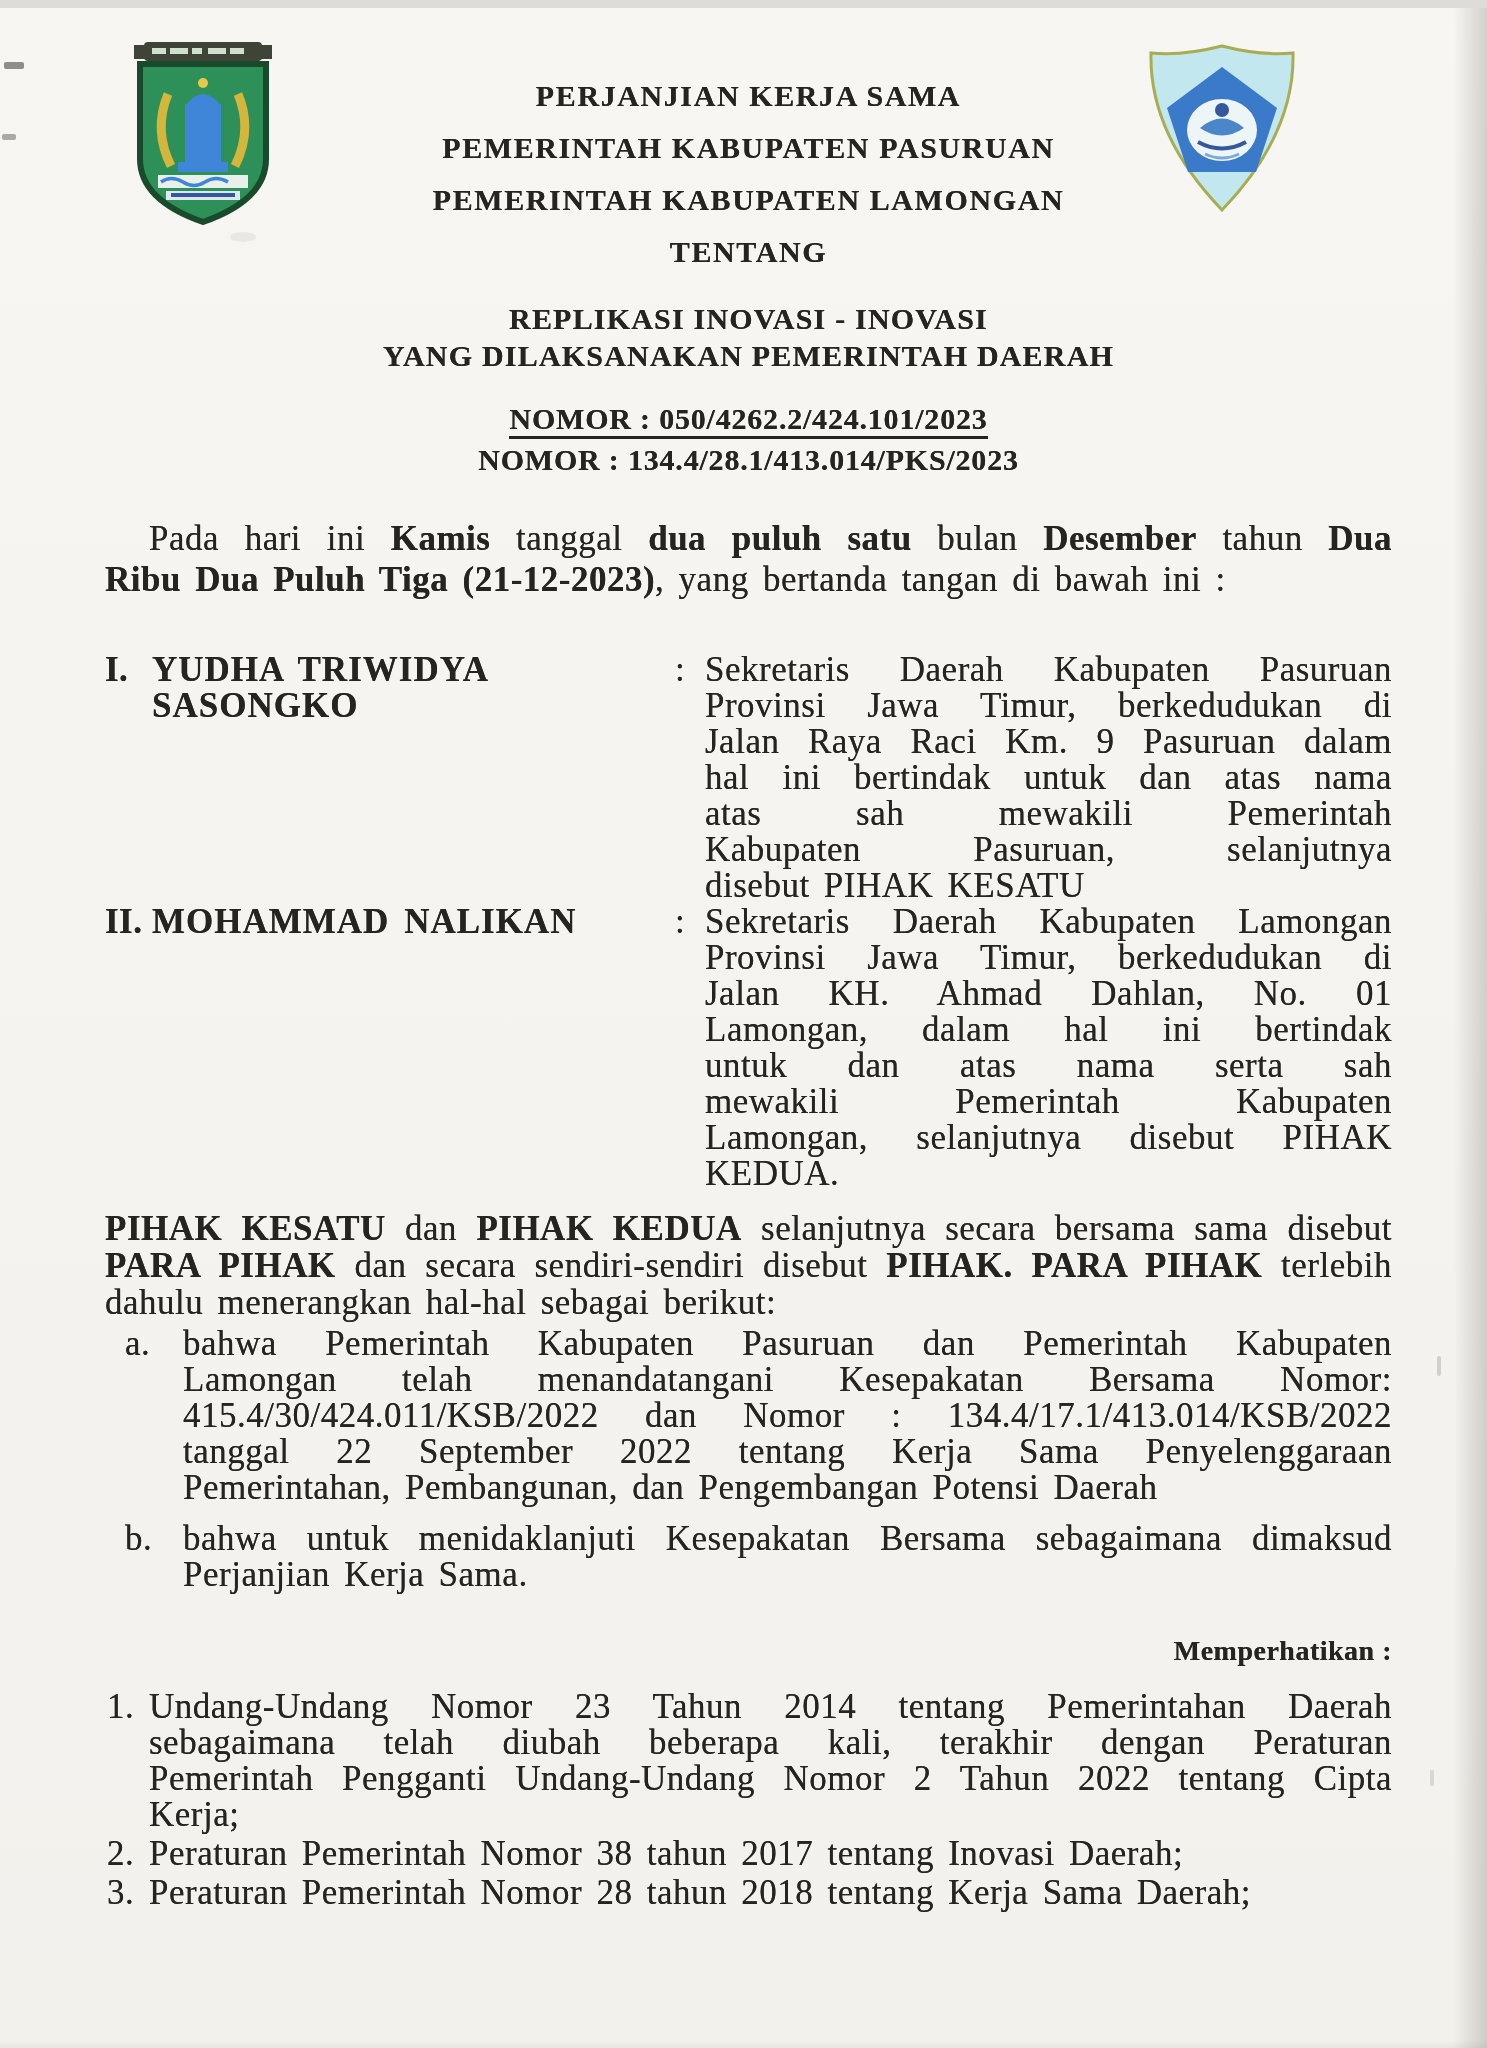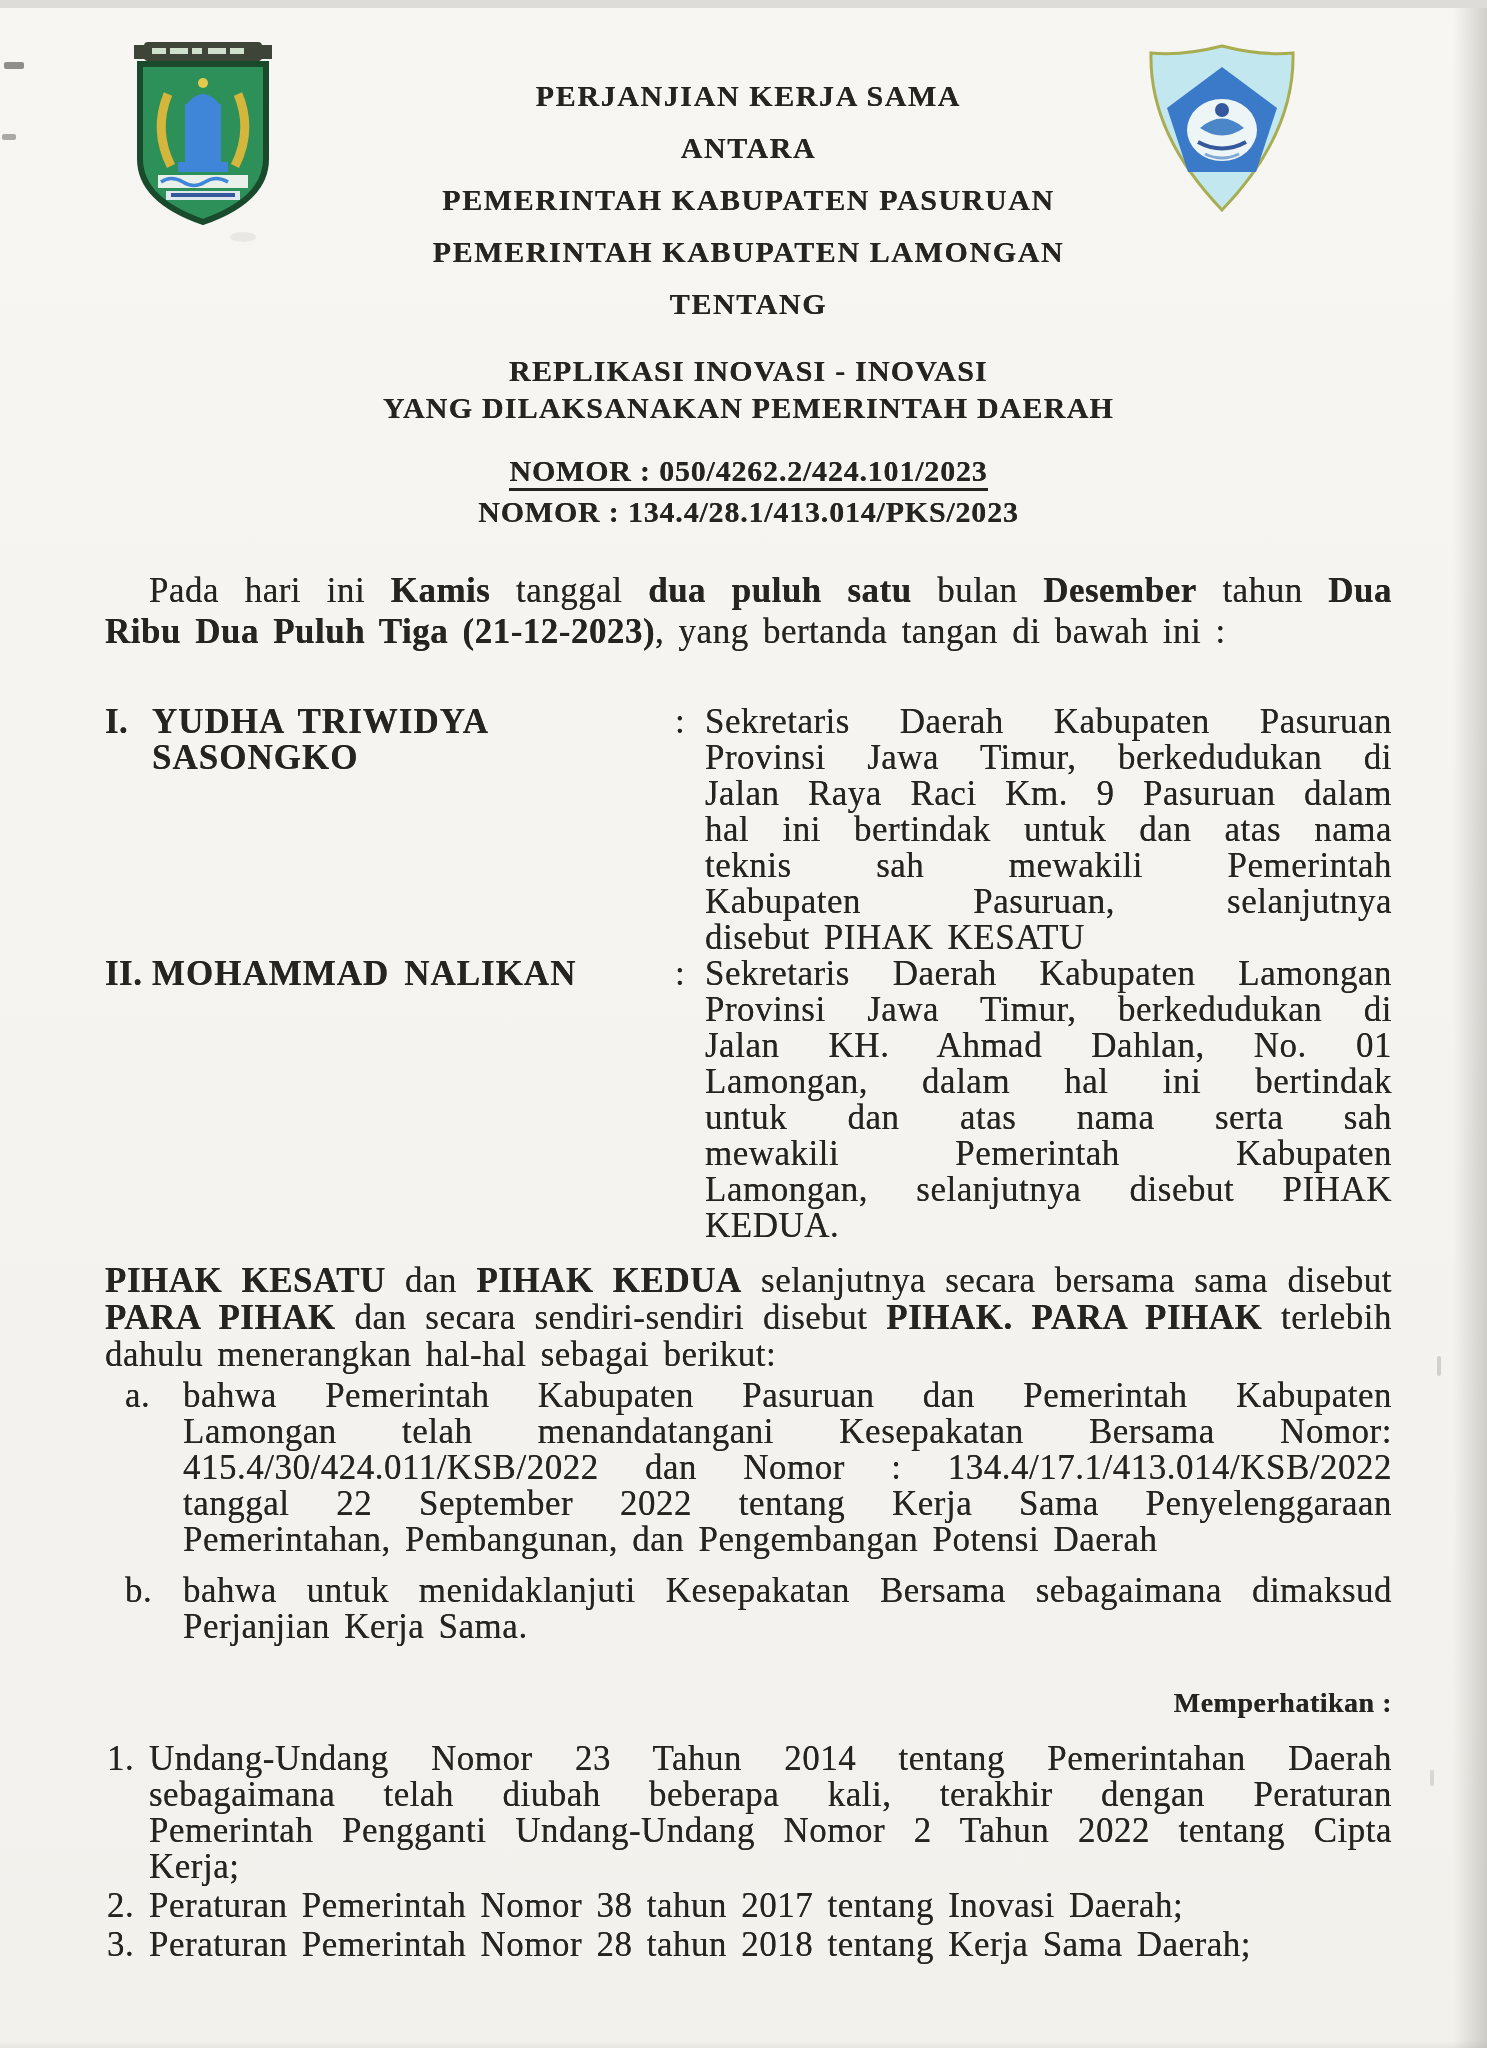--- a/index.html
+++ b/index.html
@@ -112,21 +112,20 @@
       <path d="M59,86 q22,-19 44,0 q-22,15 -44,0 z" fill="#4a86c8"></path>
       <path d="M57,100 q24,13 48,0" stroke="#35589c" stroke-width="4" fill="none"></path>
       <path d="M64,112 q17,8 34,0" stroke="#7fa8d4" stroke-width="3" fill="none"></path>
     </svg>
   </div>
 
   <div class="content">
 
     <div class="title-block">
       <div class="t-line">PERJANJIAN KERJA SAMA</div>
-      <div class="t-line">ANTARA</div>
       <div class="t-line">PEMERINTAH KABUPATEN PASURUAN</div>
       <div class="t-line">PEMERINTAH KABUPATEN LAMONGAN</div>
       <div class="t-line">TENTANG</div>
       <div class="subject-block">
         <div class="s-line">REPLIKASI INOVASI - INOVASI</div>
         <div class="s-line">YANG DILAKSANAKAN PEMERINTAH DAERAH</div>
       </div>
       <div class="nomor-block">
         <div class="n-line underlined"><span>NOMOR : 050/4262.2/424.101/2023</span></div>
         <div class="n-line">NOMOR : 134.4/28.1/413.014/PKS/2023</div>
@@ -141,21 +140,21 @@
     <div class="parties bodytext">
       <div class="party">
         <div class="p-num">I.</div>
         <div class="p-name">YUDHA TRIWIDYA SASONGKO</div>
         <div class="p-colon">:</div>
         <div class="p-desc">
           <div class="jl">Sekretaris Daerah Kabupaten Pasuruan</div>
           <div class="jl">Provinsi Jawa Timur, berkedudukan di</div>
           <div class="jl">Jalan Raya Raci Km. 9 Pasuruan dalam</div>
           <div class="jl">hal ini bertindak untuk dan atas nama</div>
-          <div class="jl">teknis sah mewakili Pemerintah</div>
+          <div class="jl">atas sah mewakili Pemerintah</div>
           <div class="jl">Kabupaten Pasuruan, selanjutnya</div>
           <div class="jl last">disebut PIHAK KESATU</div>
         </div>
       </div>
       <div class="party">
         <div class="p-num">II.</div>
         <div class="p-name">MOHAMMAD NALIKAN</div>
         <div class="p-colon">:</div>
         <div class="p-desc">
           <div class="jl">Sekretaris Daerah Kabupaten Lamongan</div>

